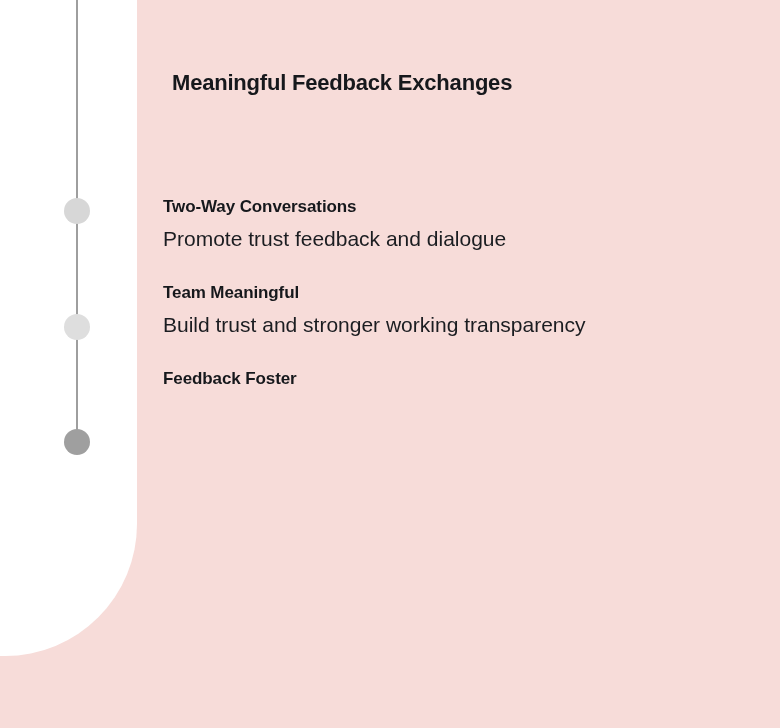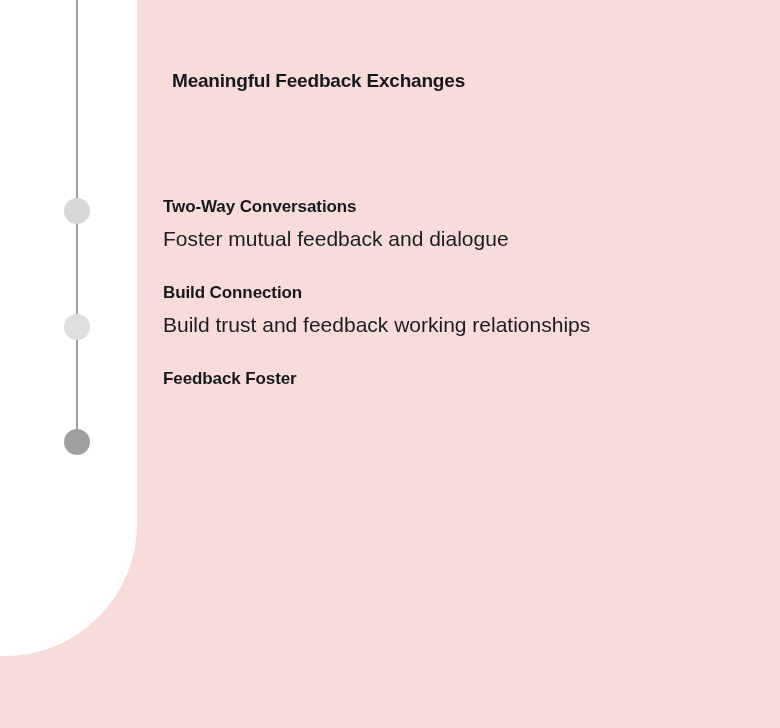--- a/index.html
+++ b/index.html
@@ -60,21 +60,21 @@
     left: 163px;
     top: 0;
     width: 600px;
     height: 728px;
   }
 
   .slide-title {
     position: absolute;
     left: 9px;
     top: 70px;
-    font-size: 19px;
+    font-size: 22px;
     font-weight: bold;
     color: #16181c;
     letter-spacing: -0.2px;
     white-space: nowrap;
   }
 
   .items {
     position: absolute;
     left: 0;
     top: 192px;
@@ -114,26 +114,26 @@
   <div class="timeline-dot d3"></div>
 
   <div class="content">
 
     <div class="slide-title">Meaningful Feedback Exchanges</div>
 
     <div class="items">
 
       <div class="item">
         <div class="item-title">Two-Way Conversations</div>
-        <div class="item-desc">Foster mutual feedback and dialogue</div>
+        <div class="item-desc">Promote trust feedback and dialogue</div>
       </div>
 
       <div class="item">
-        <div class="item-title">Build Connection</div>
-        <div class="item-desc">Build trust and feedback working relationships</div>
+        <div class="item-title">Team Meaningful</div>
+        <div class="item-desc">Build trust and stronger working transparency</div>
       </div>
 
       <div class="item">
         <div class="item-title">Feedback Foster</div>
       </div>
 
     </div>
   </div>
 </div>
 

